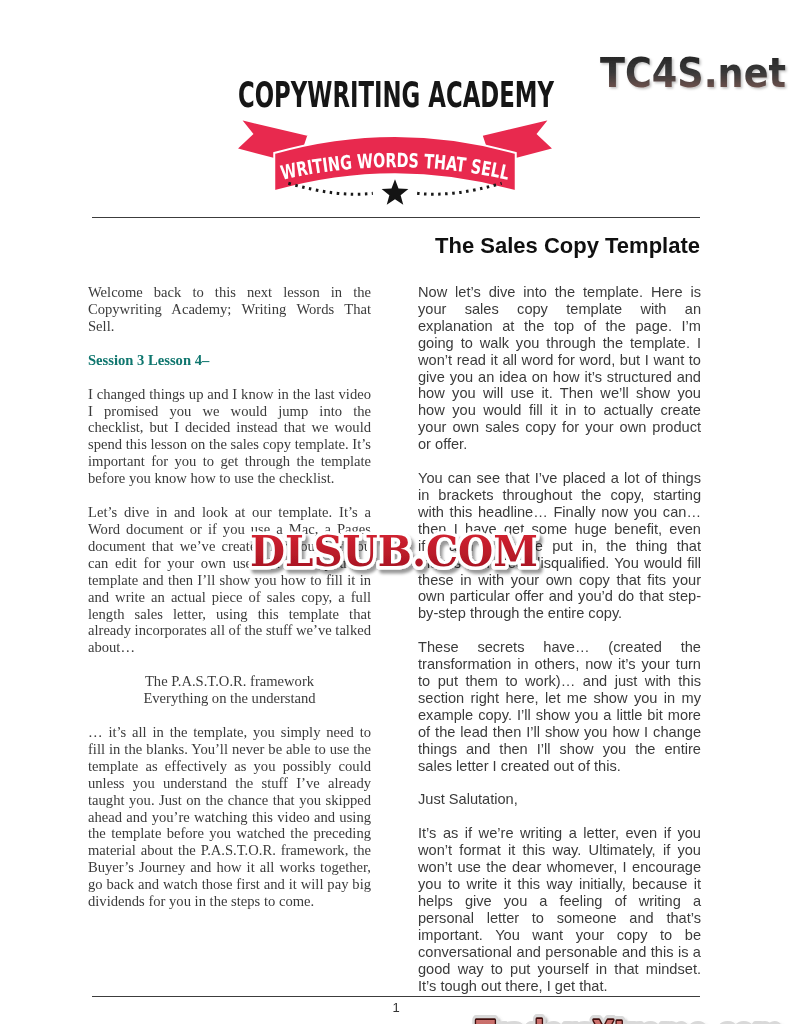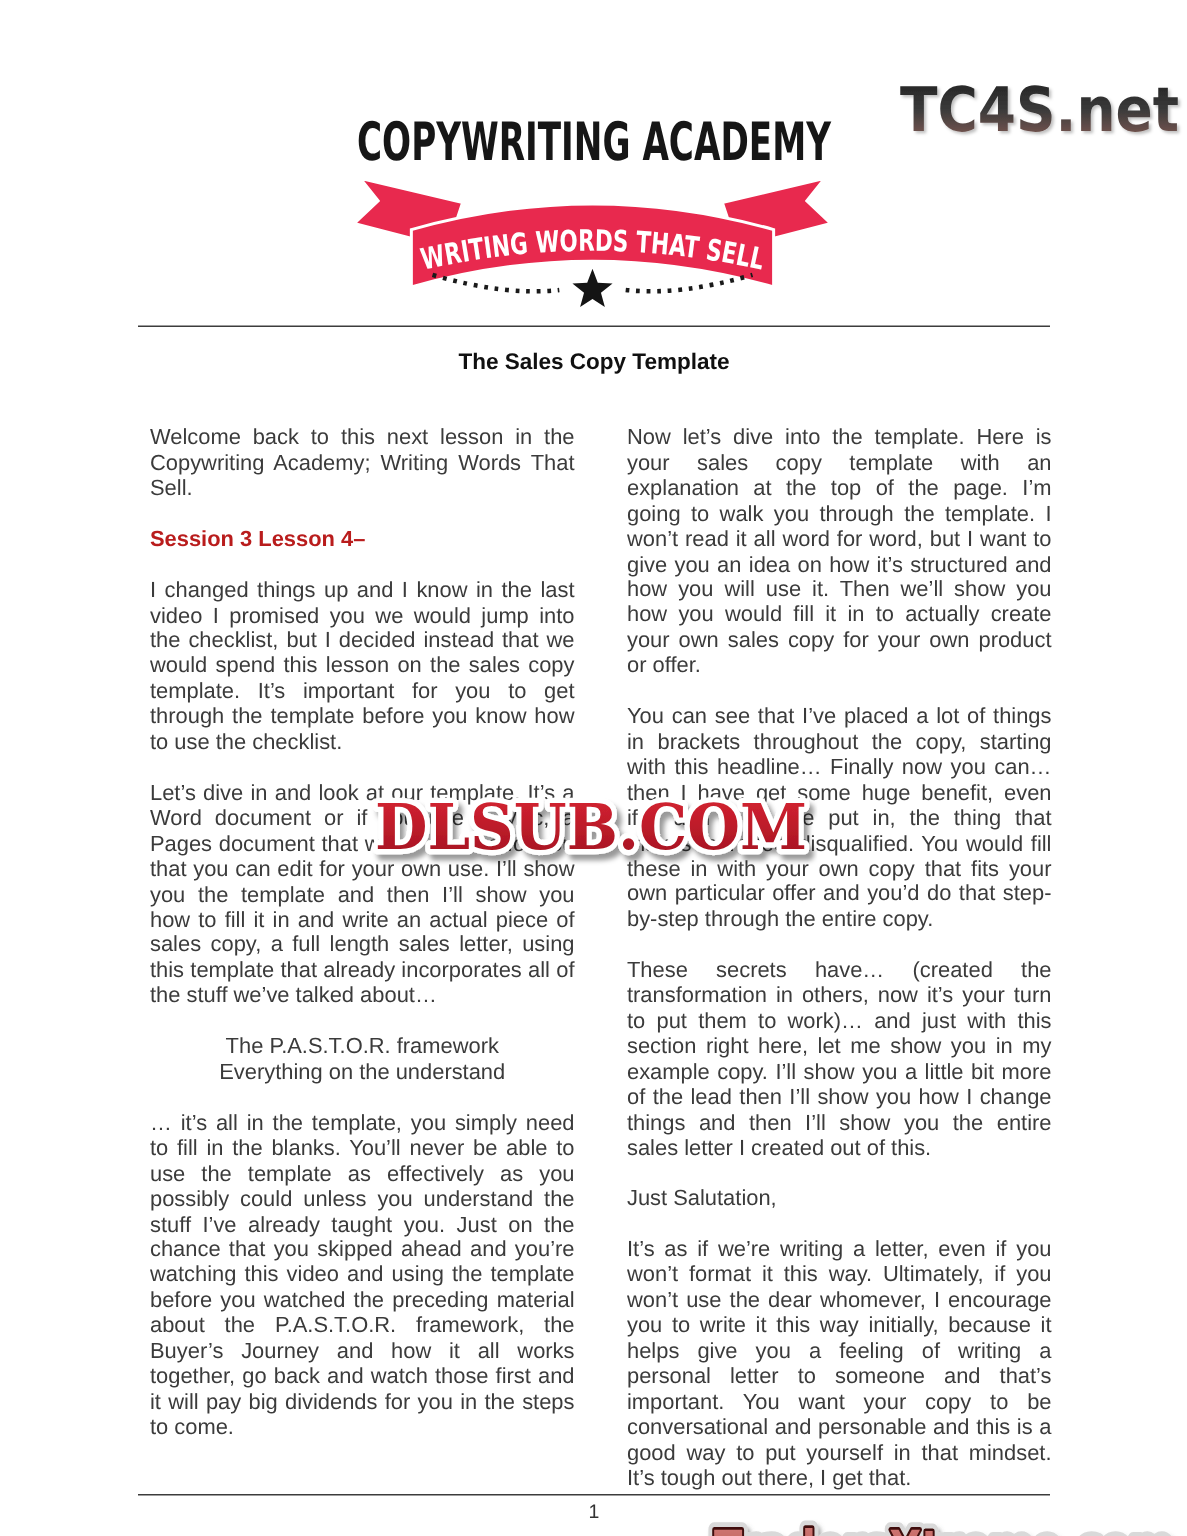--- a/index.html
+++ b/index.html
@@ -10,32 +10,32 @@
   
   .corner-logo { position:absolute; top:6px; left:596px; width:194px; height:52px; }
   
   .logo-block { position:absolute; top:34px; left:236px; width:320px; height:134px; }
   
   .rule { position:absolute; left:92px; width:608px; height:1px; background:#3c3c3c; }
   .rule-top { top:177px; }
   .rule-bottom { top:956px; }
   
   .doc-title {
-    position:absolute; top:193px; left:92px; width:608px; text-align:center;
-    font-size:15px; font-weight:bold; color:#101010;
+    position:absolute; top:193px; left:92px; width:608px; text-align:right;
+    font-size:22px; font-weight:bold; color:#101010;
   }
   
   .col {
     position:absolute; top:244px; width:283px; text-align:justify;
     font-size:14.6px; line-height:16.9px; color:#3b3b3b;
   }
-  .col-left { left:100px; }
+  .col-left { left:88px;font-family:Liberation Serif, serif; }
   .col-right { left:418px; }
   .block { margin:0 0 17px 0; }
-  .bold { font-weight:bold; color:#b91c1c; }
+  .bold { font-weight:bold; color:#0f766e; }
   .plainlist div { text-align:center; }
   
   .watermark-mid { position:absolute; top:483px; left:243px; width:302px; height:58px; }
   
   .page-number { position:absolute; top:960px; left:92px; width:608px; text-align:center;
     font-size:13px; color:#333; }
   .footer-site { position:absolute; top:965px; left:468px; width:322px; height:58px; }
 </style>
 </head>
 <body>

